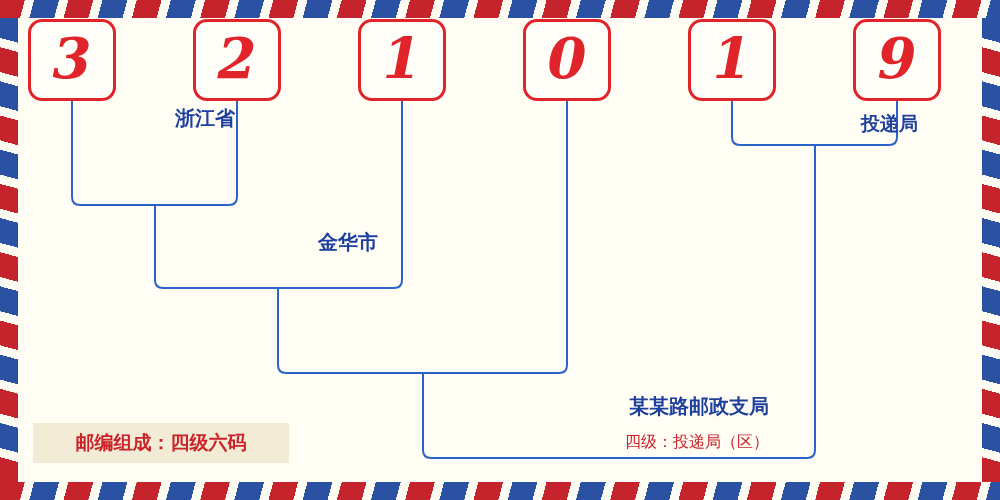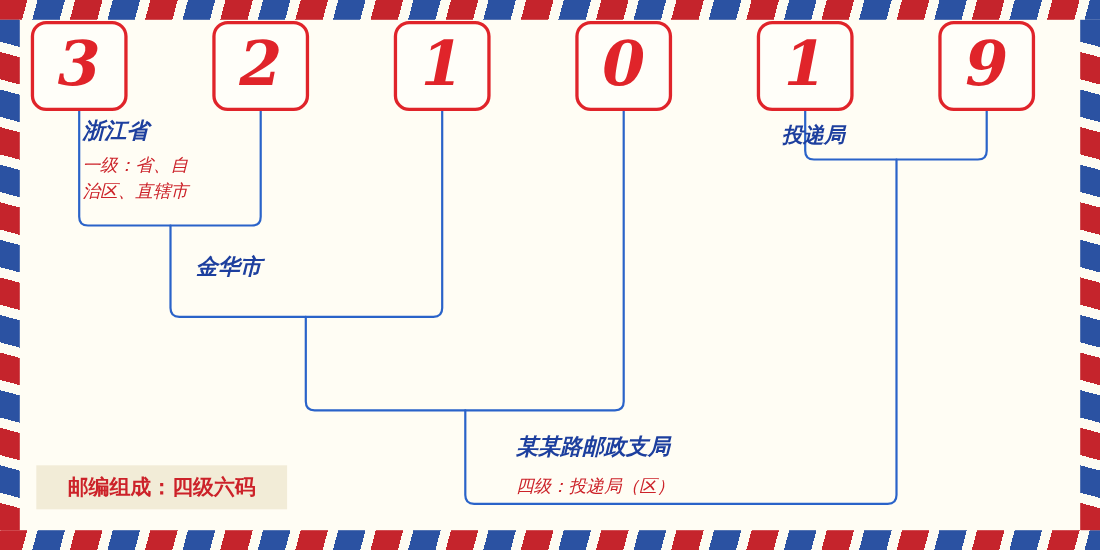--- a/index.html
+++ b/index.html
@@ -52,42 +52,42 @@
   }
   .digit {
     font-family:"DejaVu Serif","Liberation Serif",serif;
     font-style:italic; font-weight:bold;
     font-size:56px; line-height:1;
     color: var(--digit-red,#e0242a);
     padding-bottom:4px;
   }
 
   
-  .label-block { position:absolute; text-align:left;font-style:italic; }
+  .label-block { position:absolute; text-align:right; }
   .label-name {
     color: var(--navy,#1d3f9e);
     font-weight:bold; font-size:20px; line-height:1.2;
   }
   .label-desc {
     color: var(--red,#cc2229);
     font-size:16px; line-height:1.5;
     margin-top:8px;
     white-space:pre-line;
   }
   .block-lv1 { left:75px;  top:106px; width:160px; }
   .block-lv2 { left:178px; top:230px; width:200px; }
   .block-lv3 { left:303px; top:315px; width:240px; }
   .block-lv4 { left:469px; top:394px; width:300px; }
   .block-lv4 .label-desc { margin-top:12px; }
-  .block-delivery { left:711px; top:112px; width:160px; }
+  .block-delivery { left:758px; top:112px; width:160px; }
   .block-delivery .label-name { font-size:19px; }
 
   
   .footer-note {
-    position:absolute; left:33px; top:423px; width:228px; height:40px;
+    position:absolute; left:33px; top:423px; width:256px; height:40px;
     background: var(--cream,#f2ecd7);
     color: var(--red,#cc2229);
     font-weight:bold; font-size:19px;
     display:flex; align-items:center; justify-content:center;
   }
 </style>
 </head>
 <body>
 
 <div class="canvas">
@@ -119,22 +119,20 @@
   </div>
   <div class="digit-box" style="left:688px">
     <span class="digit">1</span>
   </div>
   <div class="digit-box" style="left:853px">
     <span class="digit">9</span>
   </div>
 
   <div class="label-block block-lv1">
     <div class="label-name">浙江省</div>
-    <div class="label-desc">一级：省、自
-治区、直辖市</div>
   </div>
 
   <div class="label-block block-lv2">
     <div class="label-name">金华市</div>
   </div>
 
 
   <div class="label-block block-lv4">
     <div class="label-name">某某路邮政支局</div>
     <div class="label-desc">四级：投递局（区）</div>

